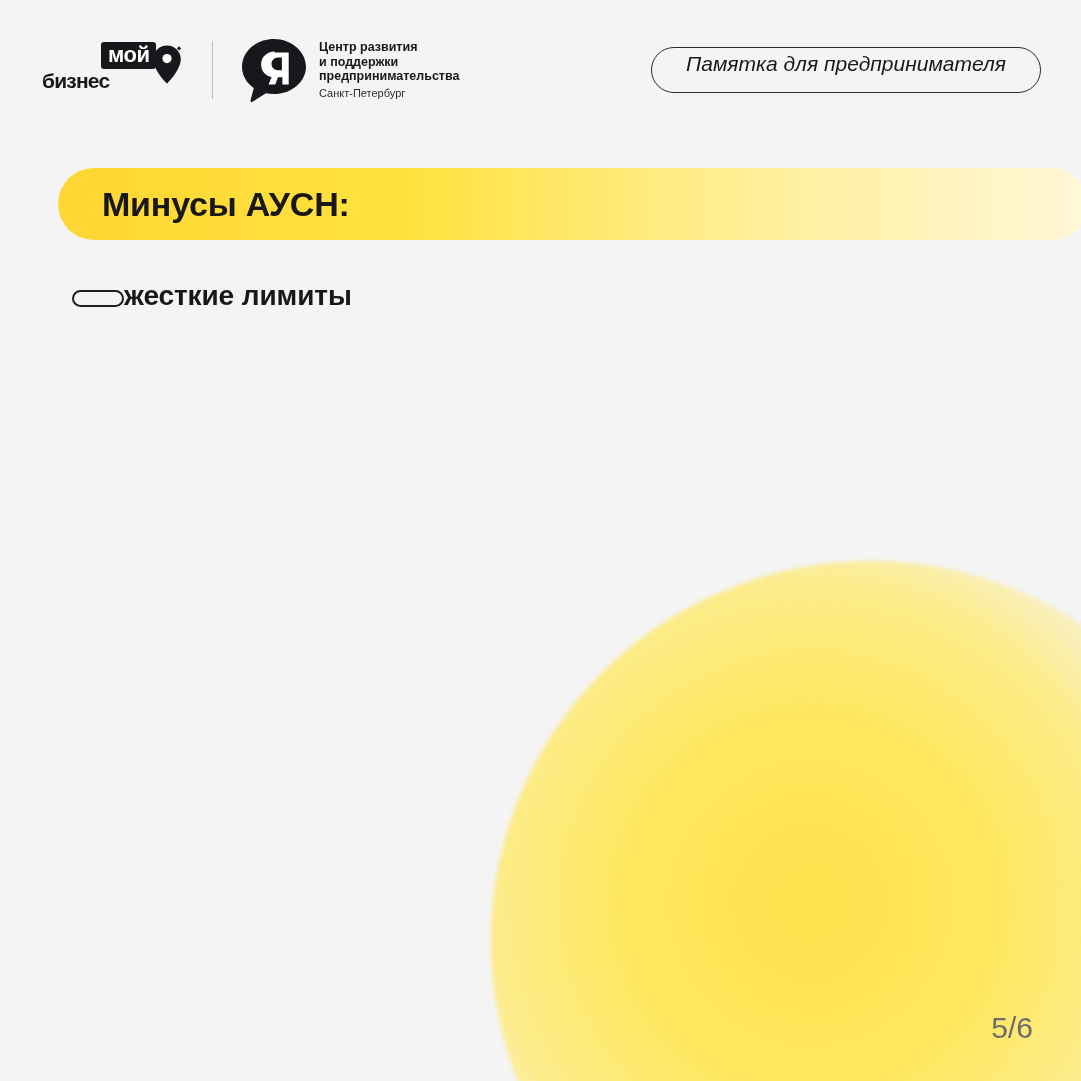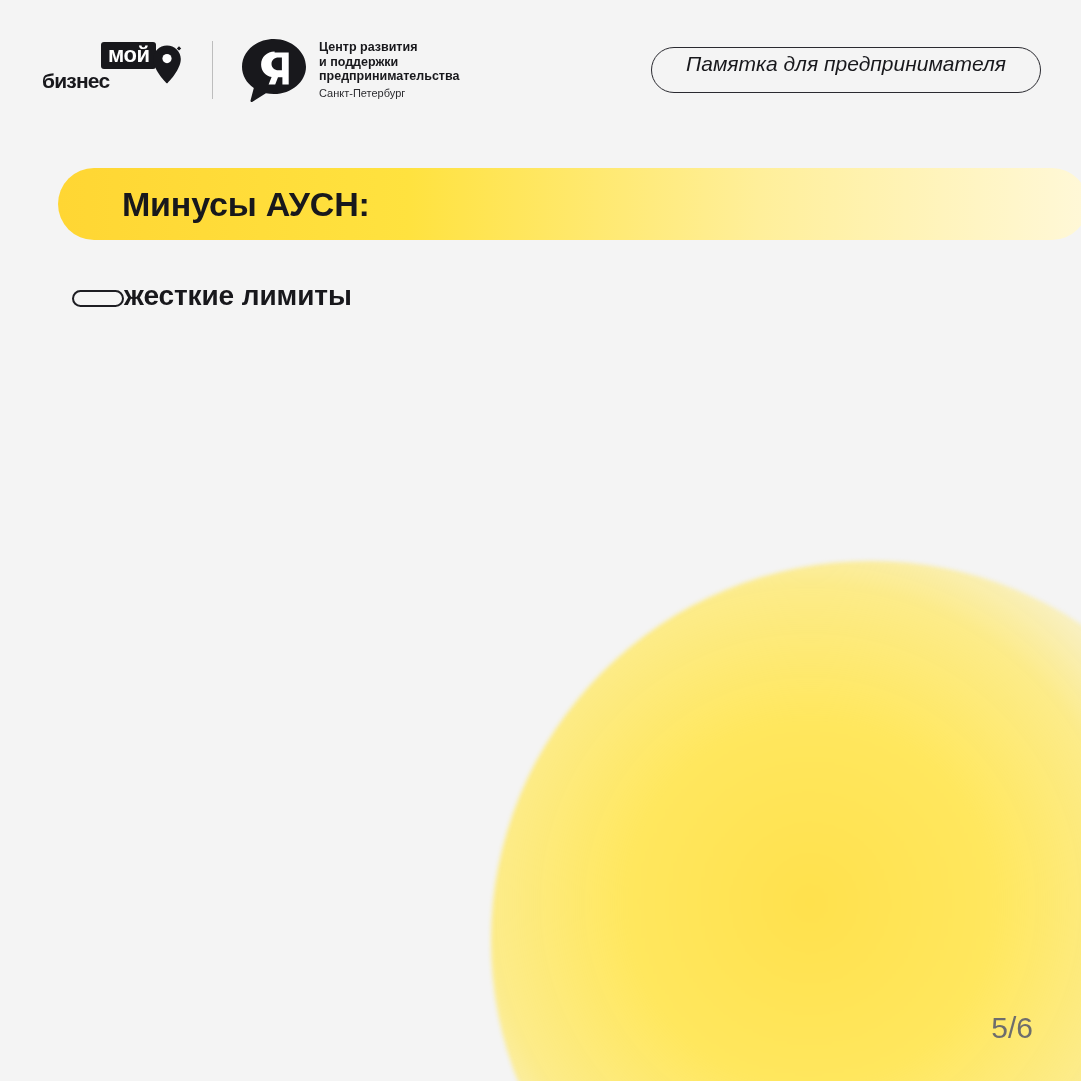--- a/index.html
+++ b/index.html
@@ -120,21 +120,21 @@
     left: 58px;
     top: 168px;
     width: 1030px;
     height: 72px;
     border-radius: 40px;
     background: linear-gradient(90deg, #ffd633 0%, #ffe23f 34%, #ffef9a 68%, #fff8d8 100%);
     display: flex;
     align-items: center;
   }
   .title-bar .txt {
-    margin-left: 64px;
+    margin-left: 44px;
     font-size: 34px;
     font-weight: bold;
     color: #18181c;
     letter-spacing: -0.2px;
     text-align: right;
   }
 
   
   .list { position: absolute; left: 72px; top: 276px; width: 940px; }
   .item {

